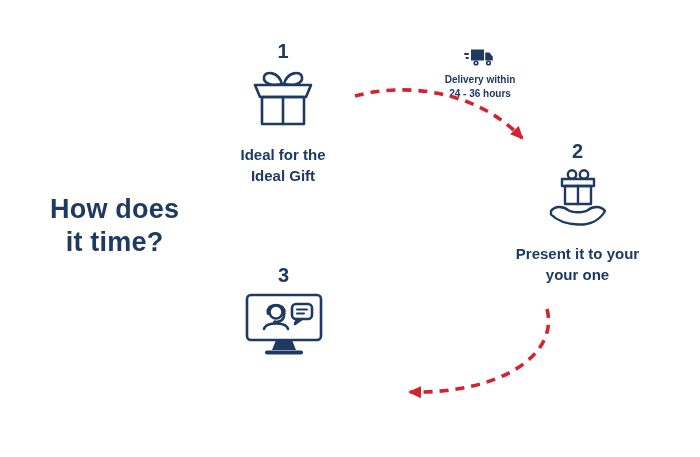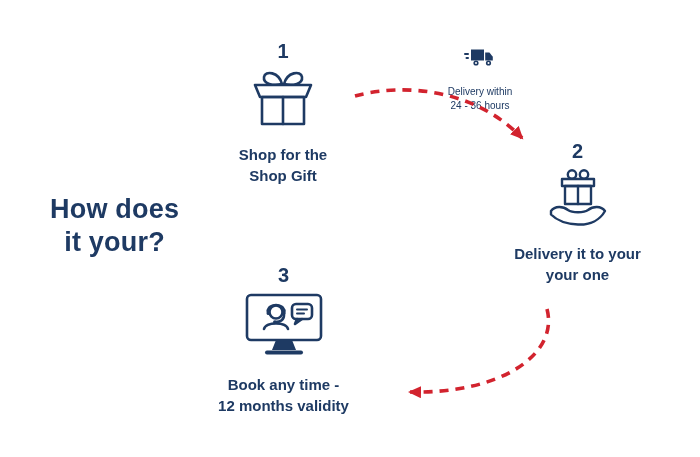--- a/index.html
+++ b/index.html
@@ -30,48 +30,48 @@
   .step1 { left: 212px; top: 40px; width: 142px; }
   .step2 { left: 500px; top: 140px; width: 155px; }
   .step3 { left: 206px; top: 264px; width: 155px; }
   .badge {
     position: absolute;
     left: 430px;
     top: 47px;
     width: 100px;
     text-align: center;
   }
-  .badge-text { font-size: 10px; font-weight: 400; line-height: 1.4; margin-top: 17px; color: #1e3a63; }
+  .badge-text { font-size: 10px; font-weight: 700; line-height: 1.4; margin-top: 5px; color: #1e3a63; }
   svg.icon { display: block; margin: 0 auto; }
   .arrows { position: absolute; left: 0; top: 0; pointer-events: none; }
 </style>
 </head>
 <body>
 
 <div class="canvas">
 
   <div class="title">
     <div>How does</div>
-    <div>it your?</div>
+    <div>it time?</div>
   </div>
 
   <div class="step step1">
     <div class="step-number">1</div>
     <svg class="icon" width="82" height="60" viewBox="0 0 82 60" aria-hidden="true">
       <g fill="none" stroke="#1e3a63" stroke-width="2.6" stroke-linecap="round" stroke-linejoin="round">
         <path d="M40,16 C37,4 23,2 22,9 C21,16 31,18 40,16 Z"></path>
         <path d="M42,16 C45,4 59,2 60,9 C61,16 51,18 42,16 Z"></path>
         <path d="M13,17 H69 L64,29 H18 Z"></path>
         <path d="M20,29 H62 V56 H20 Z"></path>
         <path d="M41,29 V56"></path>
       </g>
     </svg>
     <div class="step-label">
-      <div>Shop for the</div>
-      <div>Shop Gift</div>
+      <div>Ideal for the</div>
+      <div>Ideal Gift</div>
     </div>
   </div>
 
   <div class="badge">
     <svg class="icon" width="32" height="21" viewBox="0 0 32 21" aria-hidden="true">
       <g fill="#1e3a63">
         <rect x="0" y="6" width="5" height="2" rx="1"></rect>
         <rect x="1.5" y="10" width="3.5" height="2" rx="1"></rect>
         <path d="M7,2.5 H20 V13.5 H7 Z"></path>
         <path d="M21.2,5.5 h4.2 l3.4,4.2 v3.8 h-7.6 Z"></path>
@@ -93,21 +93,21 @@
       <g fill="none" stroke="#1e3a63" stroke-width="2.4" stroke-linecap="round" stroke-linejoin="round">
         <circle cx="30" cy="6.5" r="4.2"></circle>
         <circle cx="42" cy="6.5" r="4.2"></circle>
         <path d="M20,11 H52 V18 H20 Z"></path>
         <path d="M23,18 H49 V36 H23 Z"></path>
         <path d="M36,18 V36"></path>
         <path d="M9,43 C13,37.5 21,38 26,42 C30,45 42,45 46,42 C51,38 59,37.5 63,43 C58,52 48,57 36,56.5 C24,56 14,51.5 9,46.5 Z"></path>
       </g>
     </svg>
     <div class="step-label" style="margin-top:13px;">
-      <div>Delivery it to your</div>
+      <div>Present it to your</div>
       <div>your one</div>
     </div>
   </div>
 
   <div class="step step3">
     <div class="step-number">3</div>
     <svg class="icon" width="88" height="66" viewBox="0 0 88 66" aria-hidden="true">
       <g fill="none" stroke="#1e3a63" stroke-width="2.6" stroke-linecap="round" stroke-linejoin="round">
         <rect x="7" y="3" width="74" height="45" rx="4"></rect>
         <circle cx="36" cy="20" r="6.5"></circle>
@@ -120,24 +120,20 @@
         <path d="M57,21.5 H64" stroke-width="2"></path>
       </g>
       <g fill="#1e3a63">
         <rect x="26.6" y="16.5" width="3.4" height="6.5" rx="1.6"></rect>
         <rect x="42.2" y="16.5" width="3.4" height="6.5" rx="1.6"></rect>
         <circle cx="34.8" cy="30" r="1.8"></circle>
         <path d="M36,48 L52,48 L56,58 L32,58 Z"></path>
         <rect x="25" y="58.5" width="38" height="4" rx="2"></rect>
       </g>
     </svg>
-    <div class="step-label">
-      <div>Book any time -</div>
-      <div>12 months validity</div>
-    </div>
   </div>
 
   <svg class="arrows" width="700" height="457" viewBox="0 0 700 457" aria-hidden="true">
     <defs>
       <marker id="ah" markerUnits="userSpaceOnUse" markerWidth="16" markerHeight="14" refX="11" refY="6" orient="auto">
         <path d="M0,0 L13,6 L0,12 Z" fill="#d2232e"></path>
       </marker>
     </defs>
     <path d="M355,96 C402,83 474,88 522,138" fill="none" stroke="#d2232e" stroke-width="3.6" stroke-dasharray="9 7" marker-end="url(#ah)"></path>
     <path d="M547,309 C559,355 500,394 410,392" fill="none" stroke="#d2232e" stroke-width="3.6" stroke-dasharray="9 7" marker-end="url(#ah)"></path>

